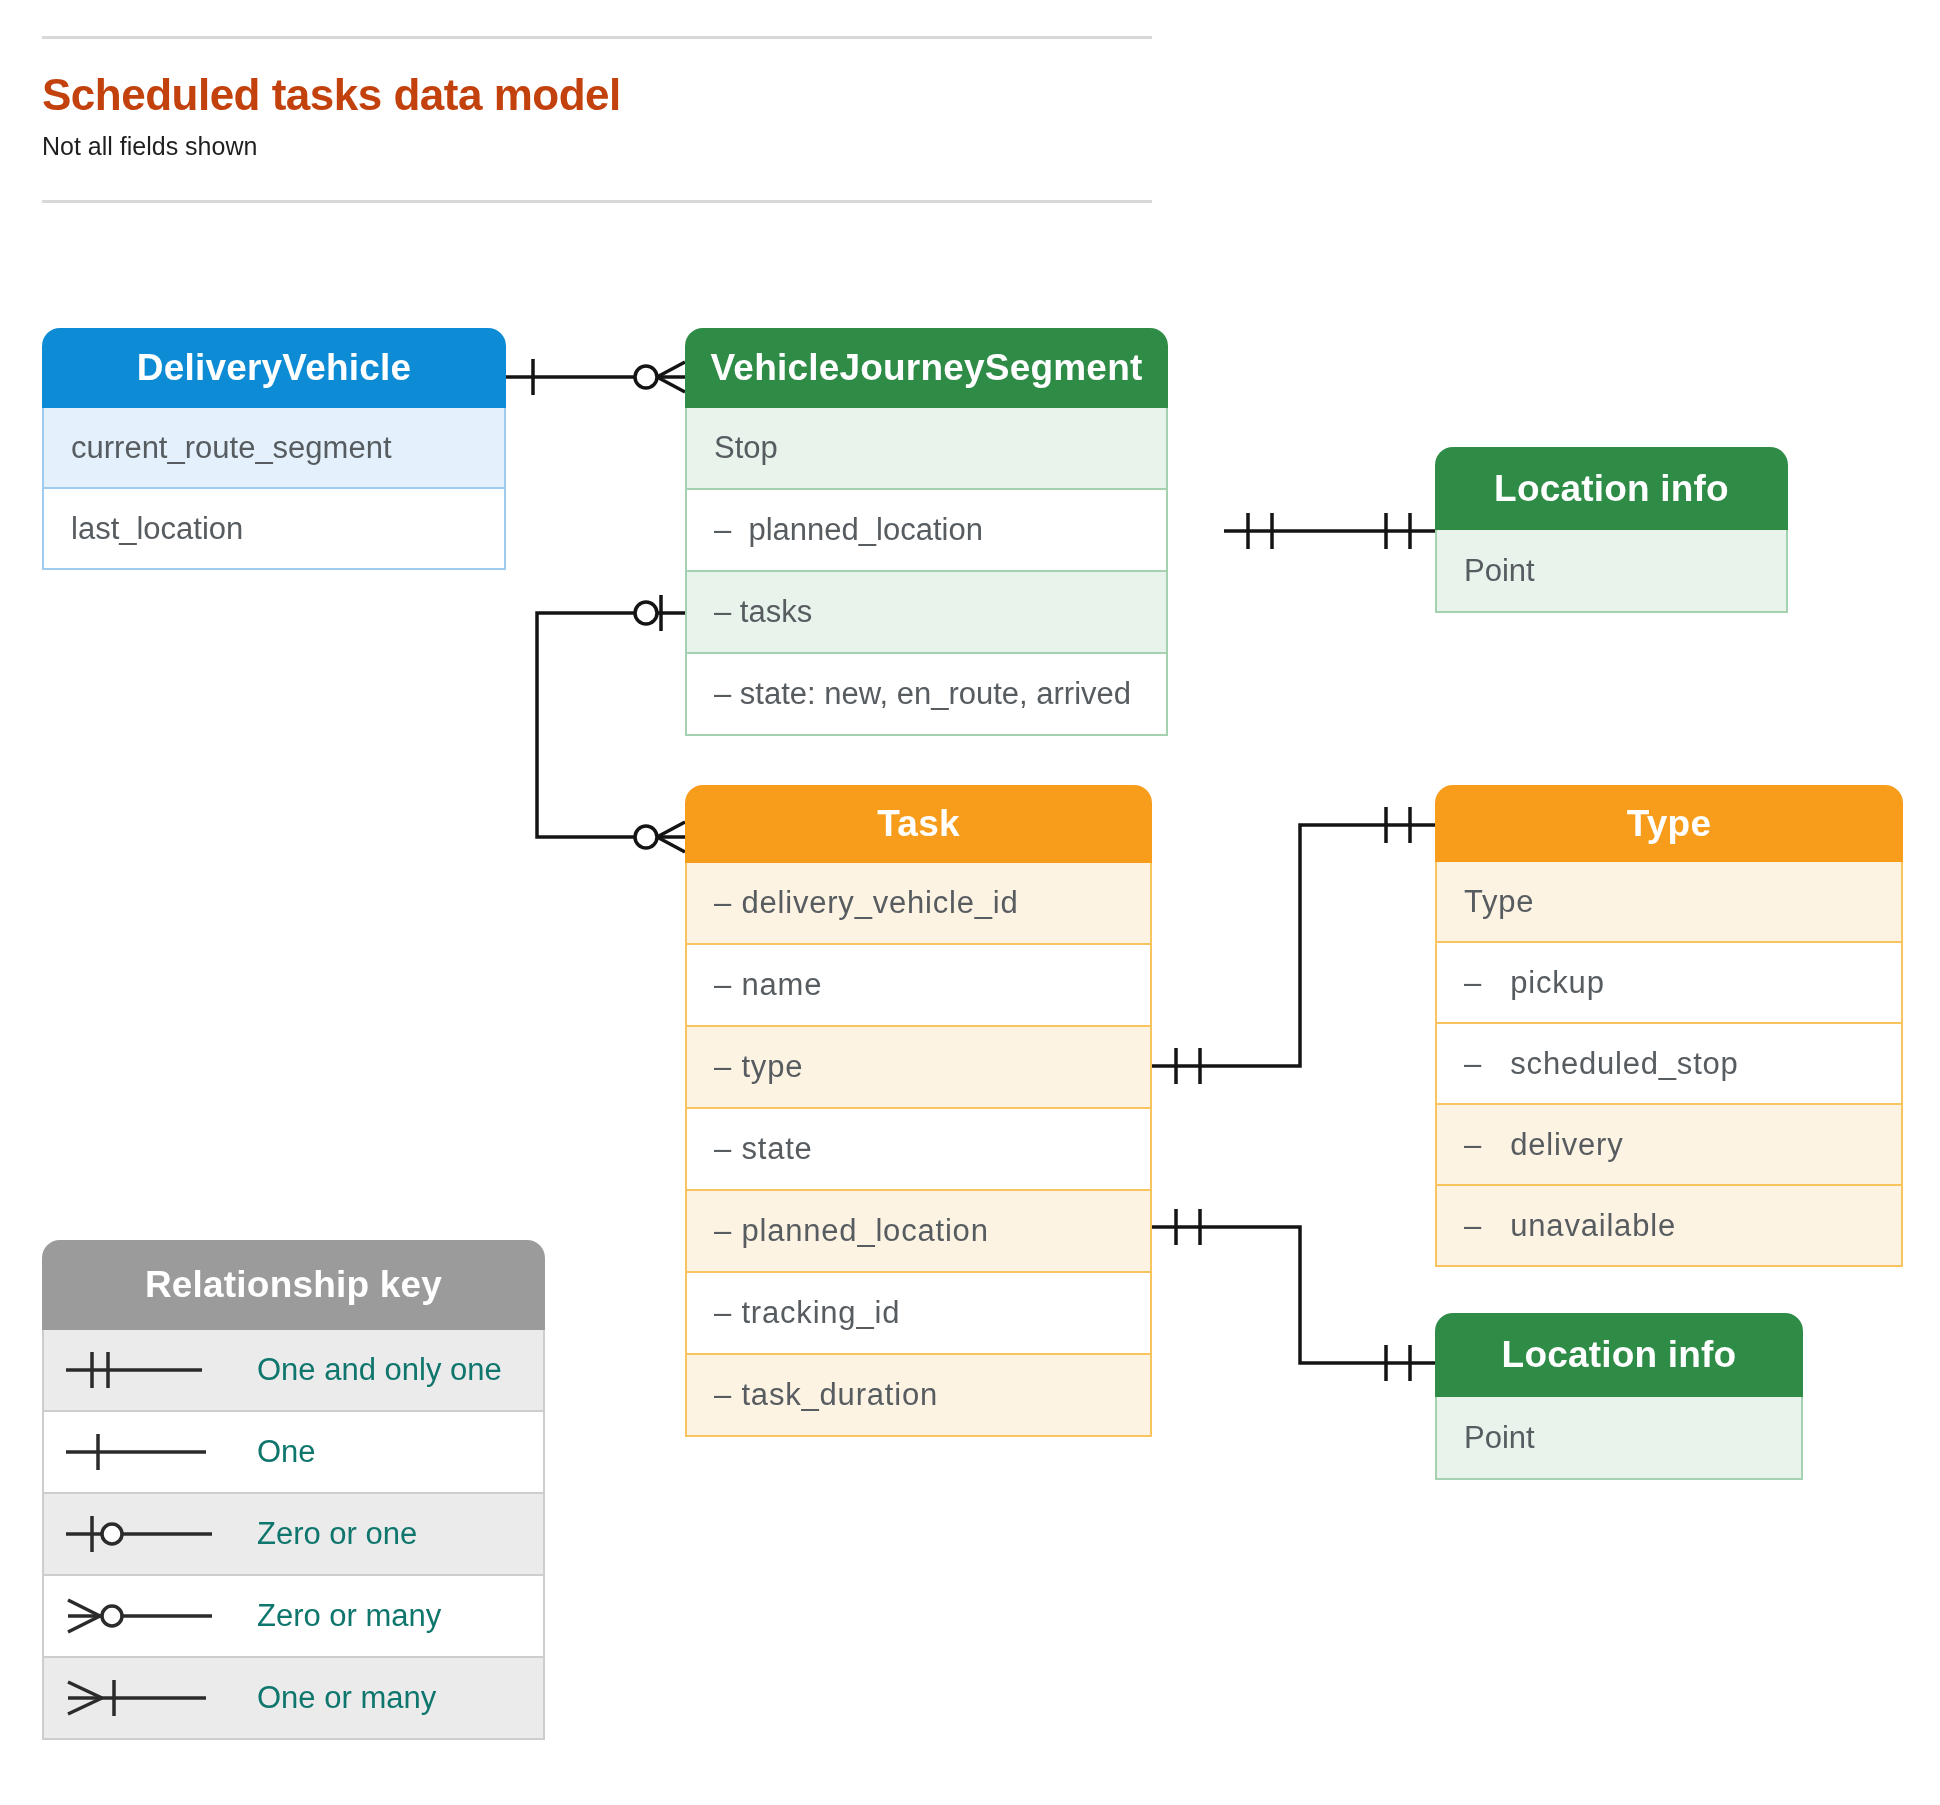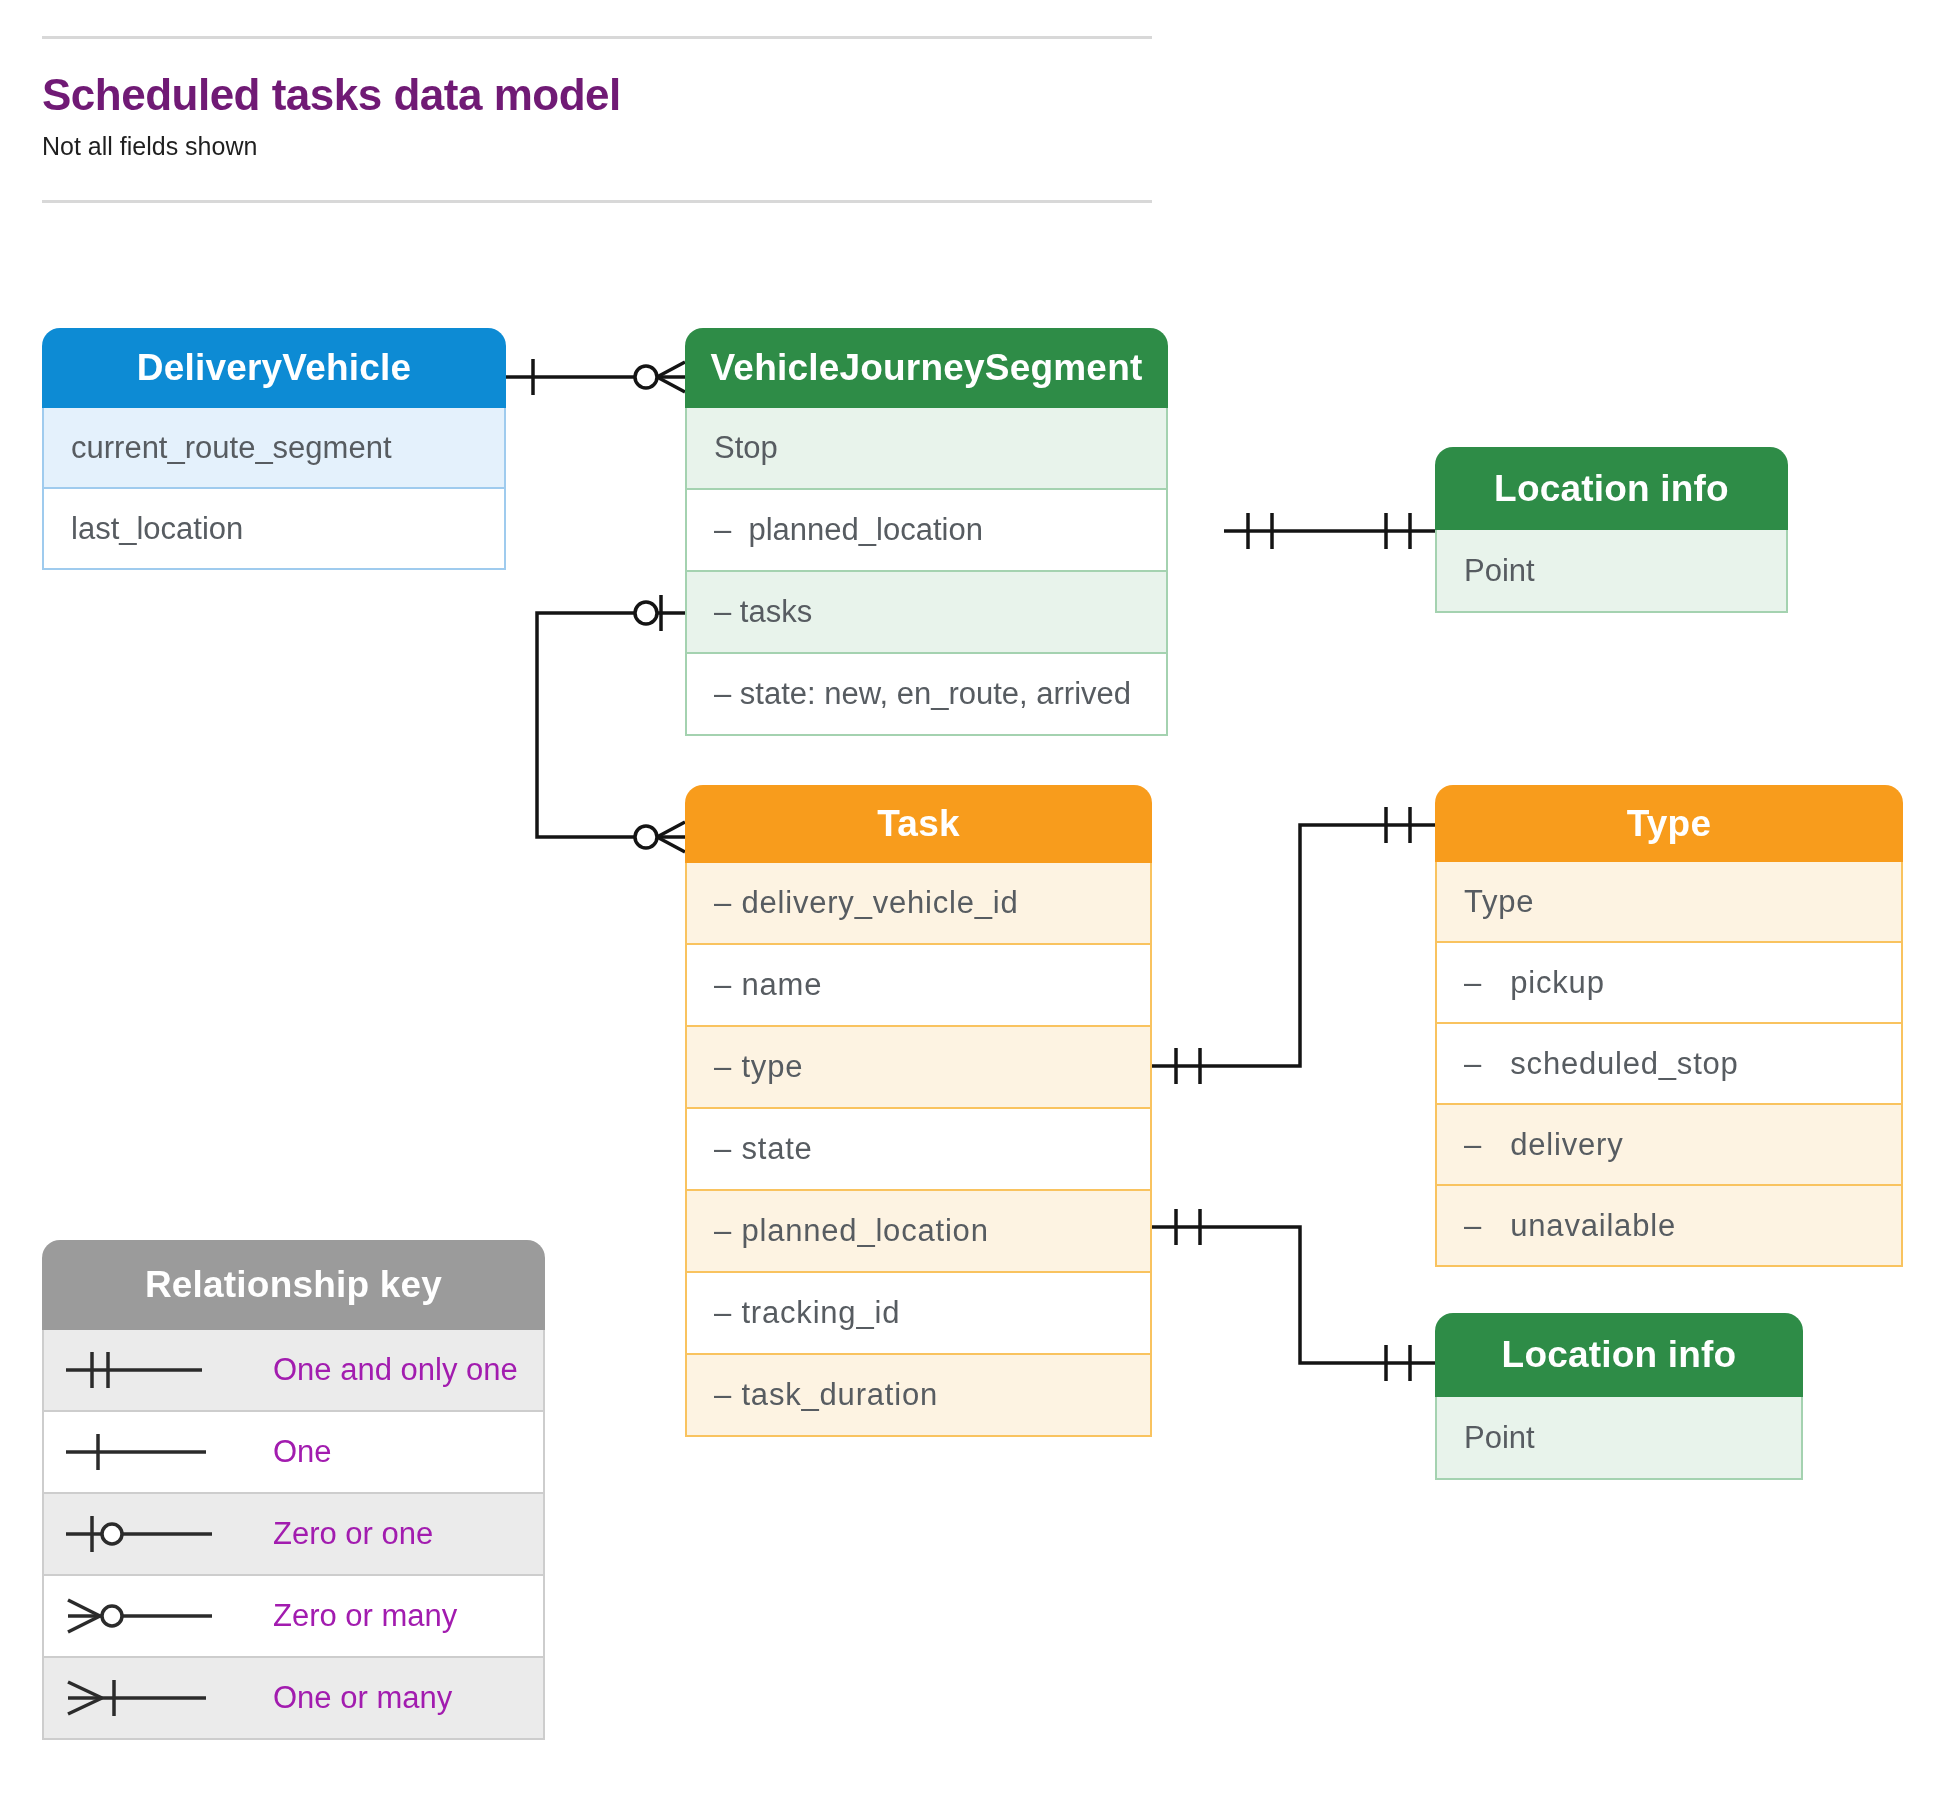--- a/index.html
+++ b/index.html
@@ -2,21 +2,21 @@
 <html><head>
 <meta charset="utf-8">
 <style>
   html,body{margin:0;padding:0;background:#ffffff;}
   body{font-family:"Liberation Sans", sans-serif; -webkit-font-smoothing:antialiased;}
   .canvas{position:relative;width:1940px;height:1805px;background:#ffffff;overflow:hidden;}
 
   .rule{position:absolute;left:42px;width:1110px;height:3px;background:#d8d8d8;}
   .rule-top{top:36px;}
   .rule-bottom{top:200px;}
-  .page-title{position:absolute;left:42px;top:70px;font-size:44px;font-weight:700;color:#701a75;letter-spacing:-0.5px;}
+  .page-title{position:absolute;left:42px;top:70px;font-size:44px;font-weight:700;color:#c2410c;letter-spacing:-0.5px;}
   .page-subtitle{position:absolute;left:42px;top:132px;font-size:25px;font-weight:400;color:#1f1f1f;}
 
   svg.connectors{position:absolute;left:0;top:0;z-index:1;}
   svg.connectors path{stroke:#141414;stroke-width:3.5;fill:none;}
   svg.connectors circle{stroke:#141414;stroke-width:3.5;fill:#ffffff;}
 
   .entity{position:absolute;z-index:2;}
   .entity .hd{border-radius:18px 18px 0 0;color:#ffffff;font-weight:700;font-size:37px;
     display:flex;align-items:center;justify-content:center;letter-spacing:0.2px;}
   .entity .row{display:flex;align-items:center;padding-left:27px;font-size:31px;color:#575c61;
@@ -46,21 +46,21 @@
 
   #loc-bottom{left:1435px;top:1313px;width:368px;}
   #loc-bottom .hd{height:84px;} #loc-bottom .row{height:83px;}
 
   #key{left:42px;top:1240px;width:503px;}
   #key .hd{height:90px;}
   #key .row{height:82px;padding-left:10px;}
   #key .sym{width:175px;height:56px;flex:0 0 175px;}
   #key .sym path{stroke:#2b2b2b;stroke-width:3.5;fill:none;}
   #key .sym circle{stroke:#2b2b2b;stroke-width:3.5;fill:#ffffff;}
-  #key .klabel{margin-left:44px;font-size:31px;color:#a21caf;letter-spacing:0;}
+  #key .klabel{margin-left:28px;font-size:31px;color:#0f766e;letter-spacing:0;}
 </style>
 </head>
 <body>
 
 <div class="canvas">
 
   <div class="rule rule-top"></div>
   <div class="page-title">Scheduled tasks data model</div>
   <div class="page-subtitle">Not all fields shown</div>
   <div class="rule rule-bottom"></div>

